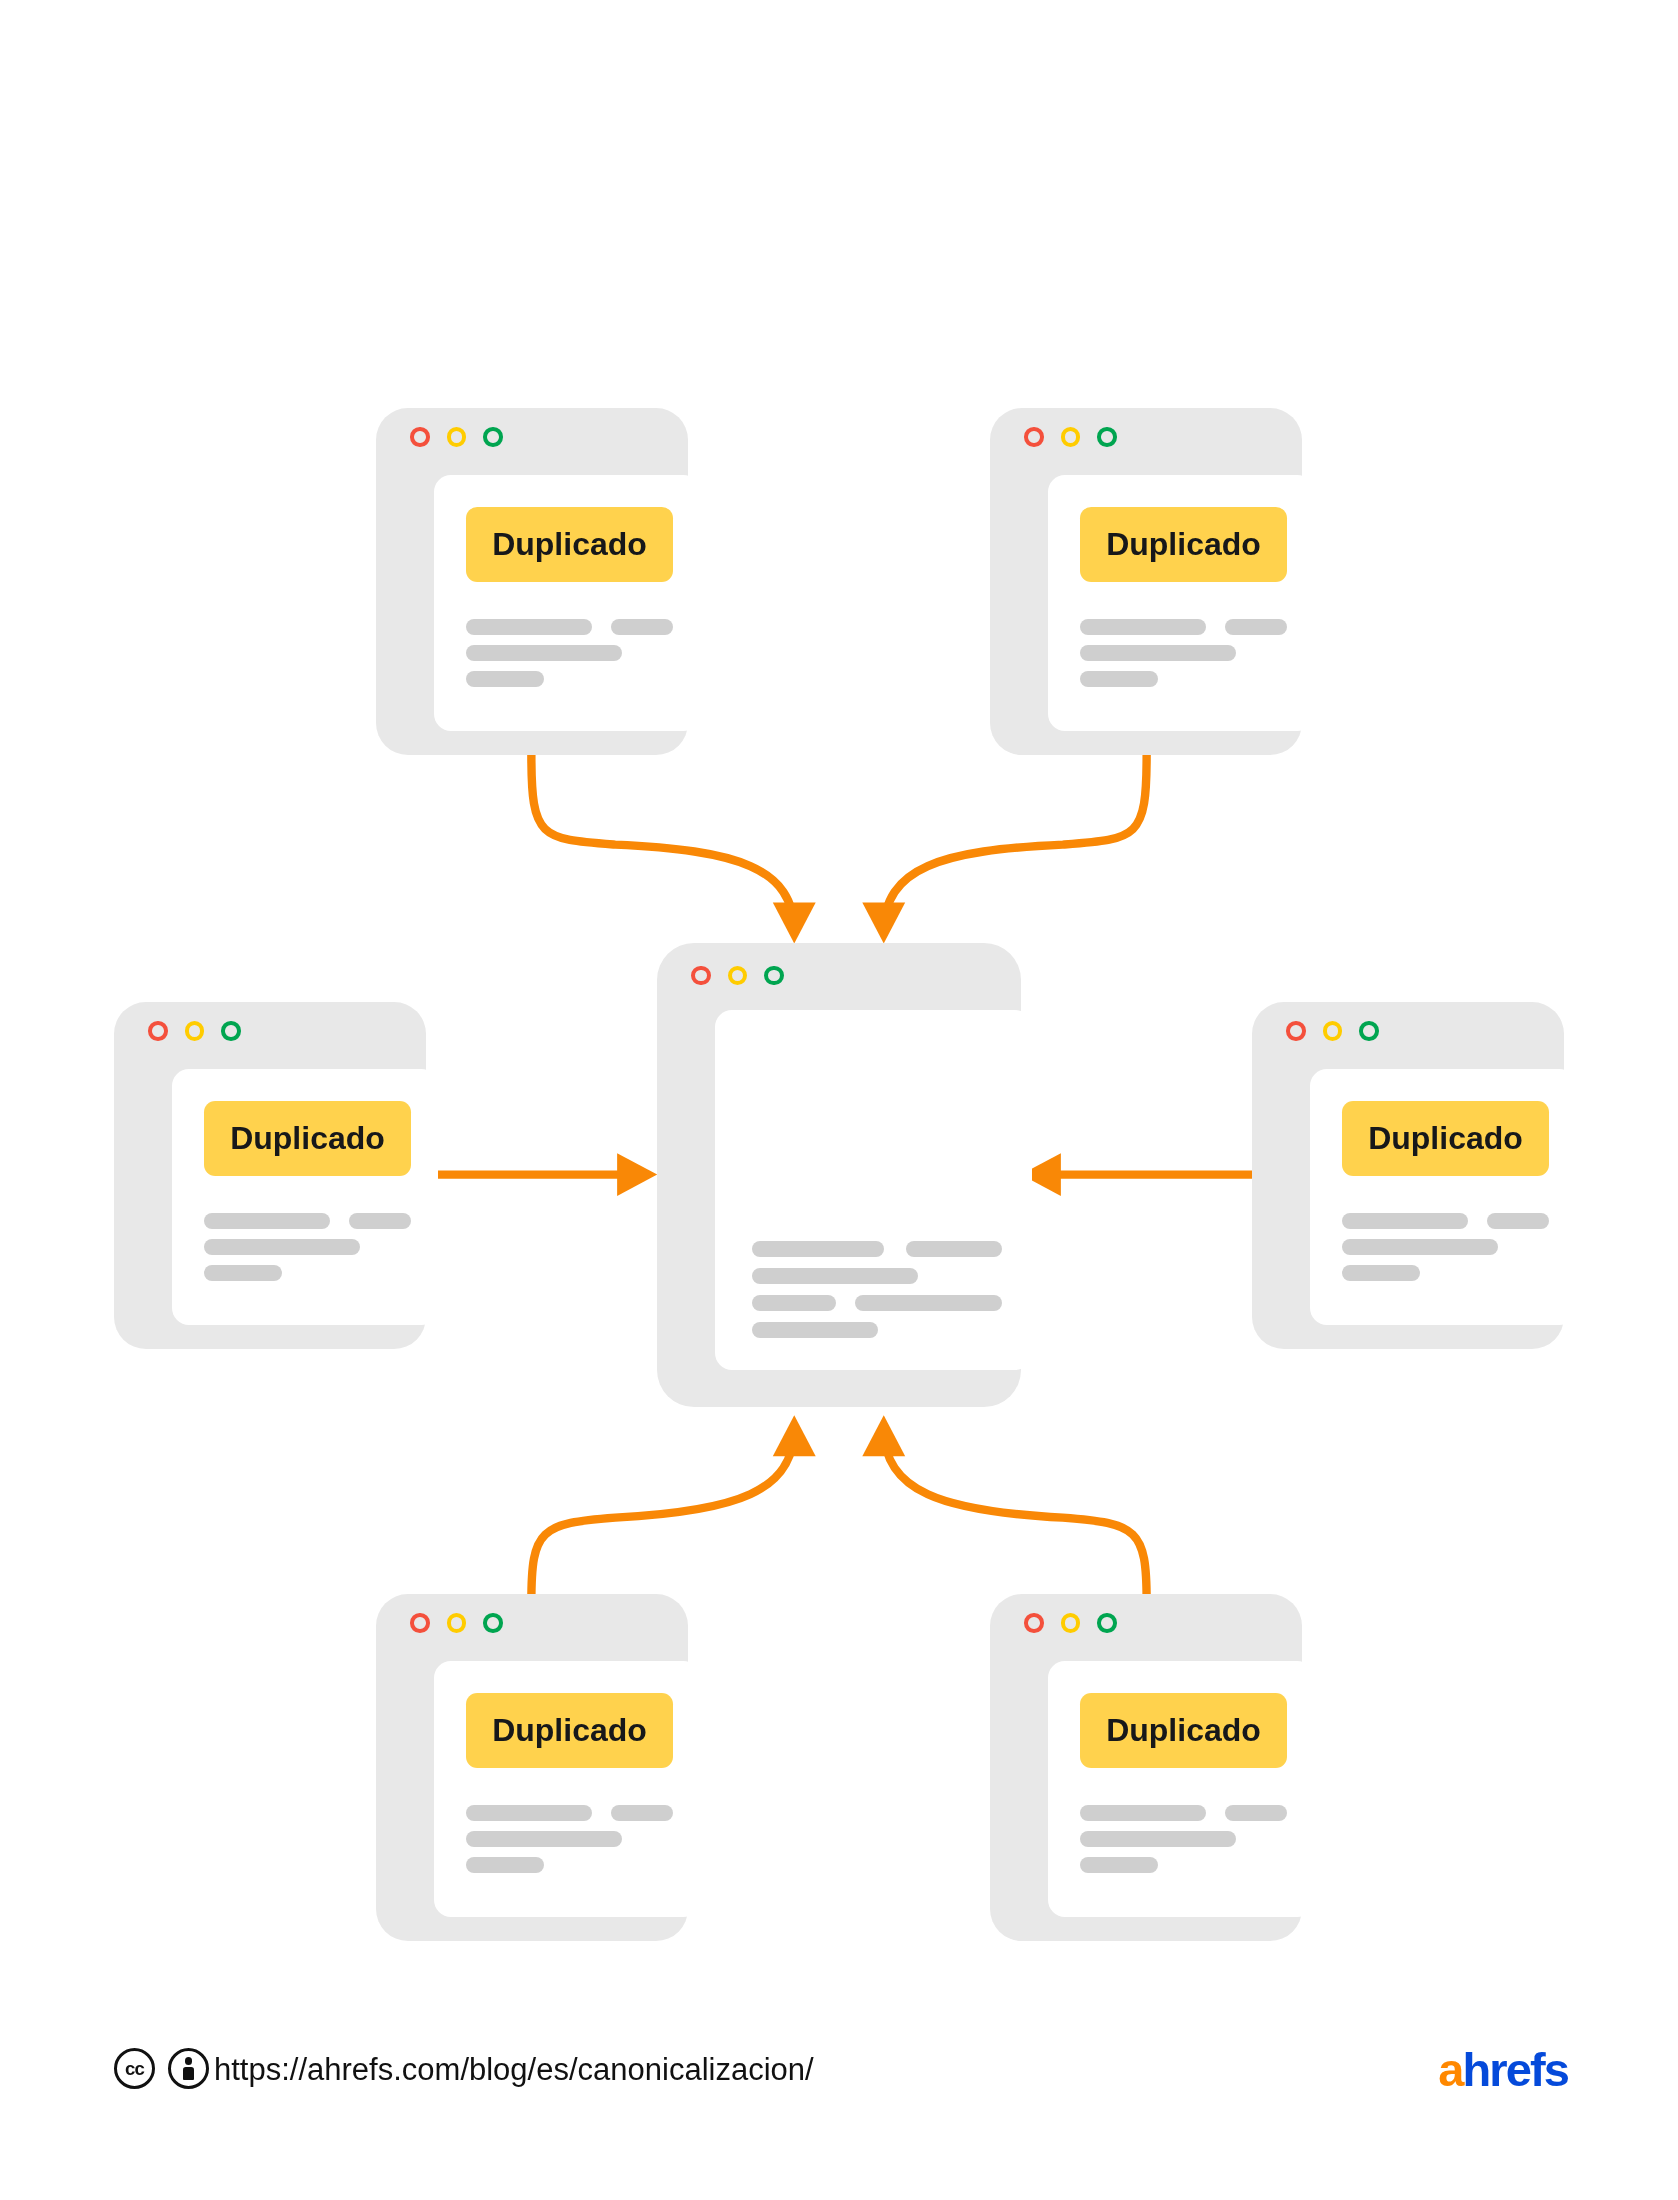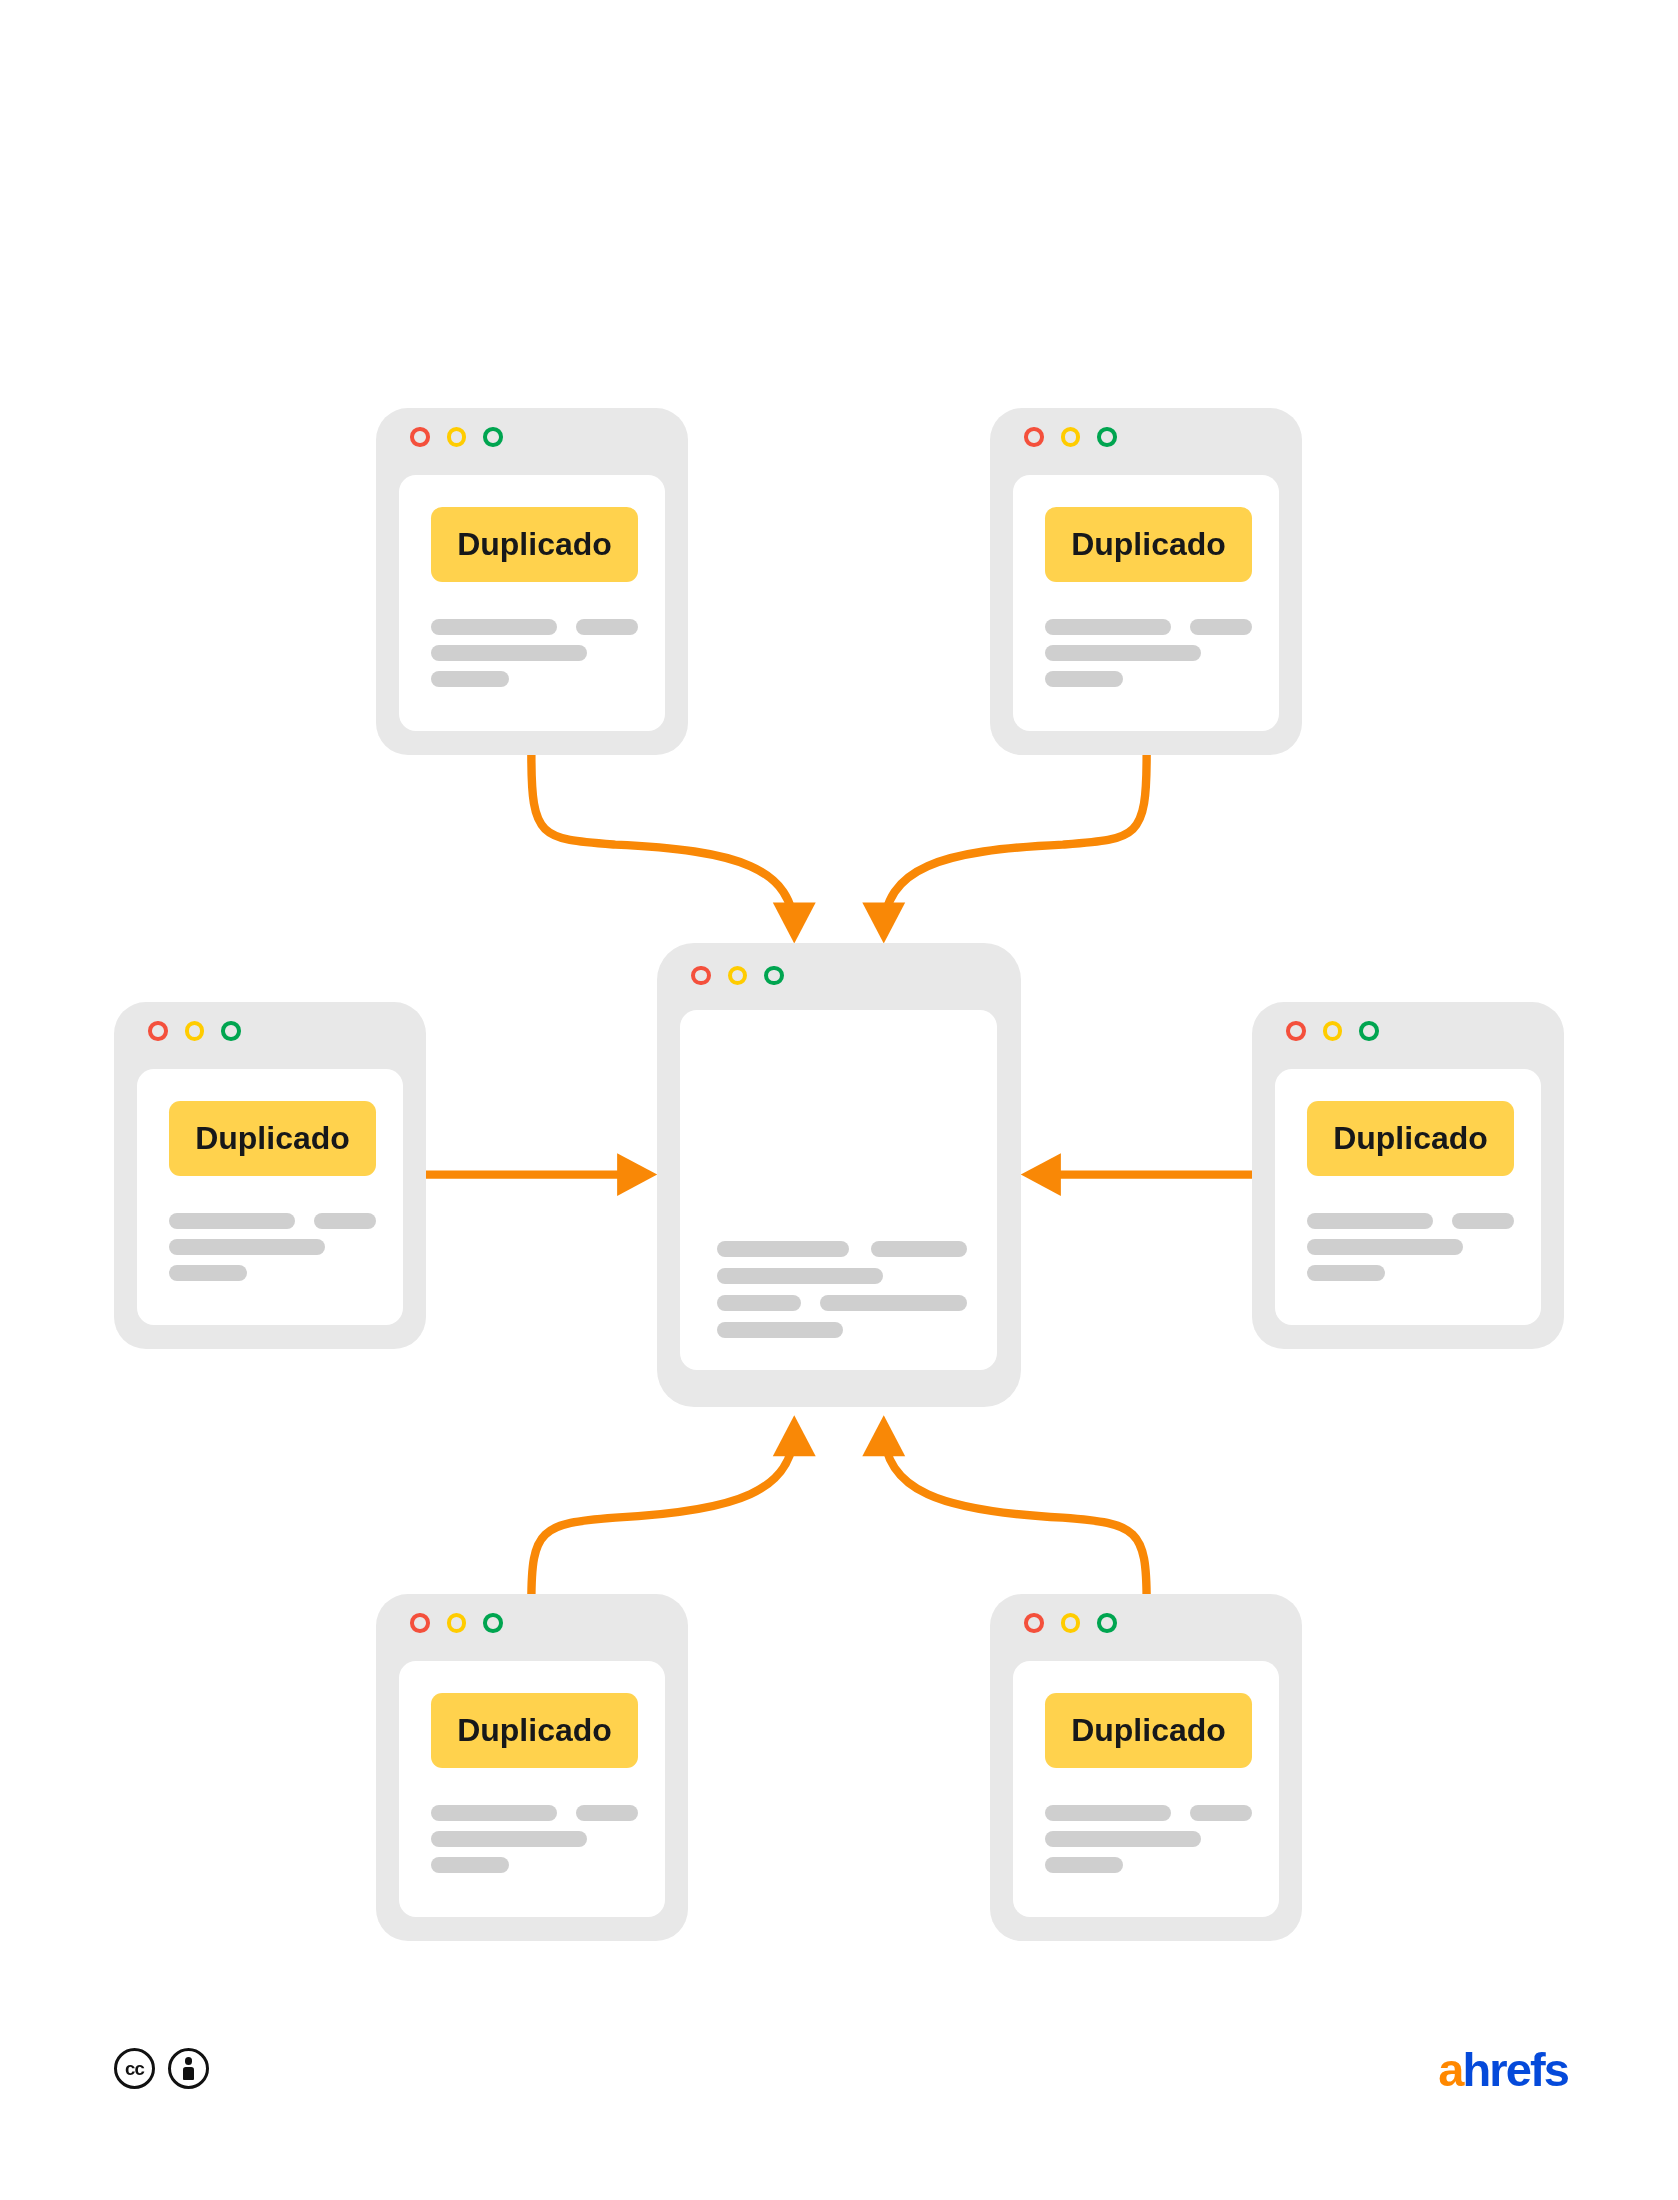--- a/index.html
+++ b/index.html
@@ -62,20 +62,21 @@
   }
   .dot.red    { border-color: #f4503c; }
   .dot.yellow { border-color: #ffcc00; }
   .dot.green  { border-color: #00a550; }
 
   .card-body {
     position: absolute;
     background: #ffffff;
     border-radius: 17px;
     box-sizing: border-box;
+    margin-left: 35px;
   }
 
   .badge {
     position: absolute;
     border-radius: 11.2px;
     display: flex;
     align-items: center;
     justify-content: center;
     font-family: "Liberation Sans", sans-serif;
     font-weight: bold;
@@ -326,19 +327,20 @@
     </div>
   </div>
 
   <div id="footer">
     <div id="license">
       <span class="cc-badge">cc</span>
       <span class="cc-badge">
         <span class="by-person"></span>
       </span>
     </div>
+    <div id="url">https://ahrefs.com/blog/es/canonicalizacion/</div>
     <div id="logo">
       <span class="a">a</span><span class="hr">hrefs</span>
     </div>
   </div>
 
 </div>
 
 
 </body></html>

